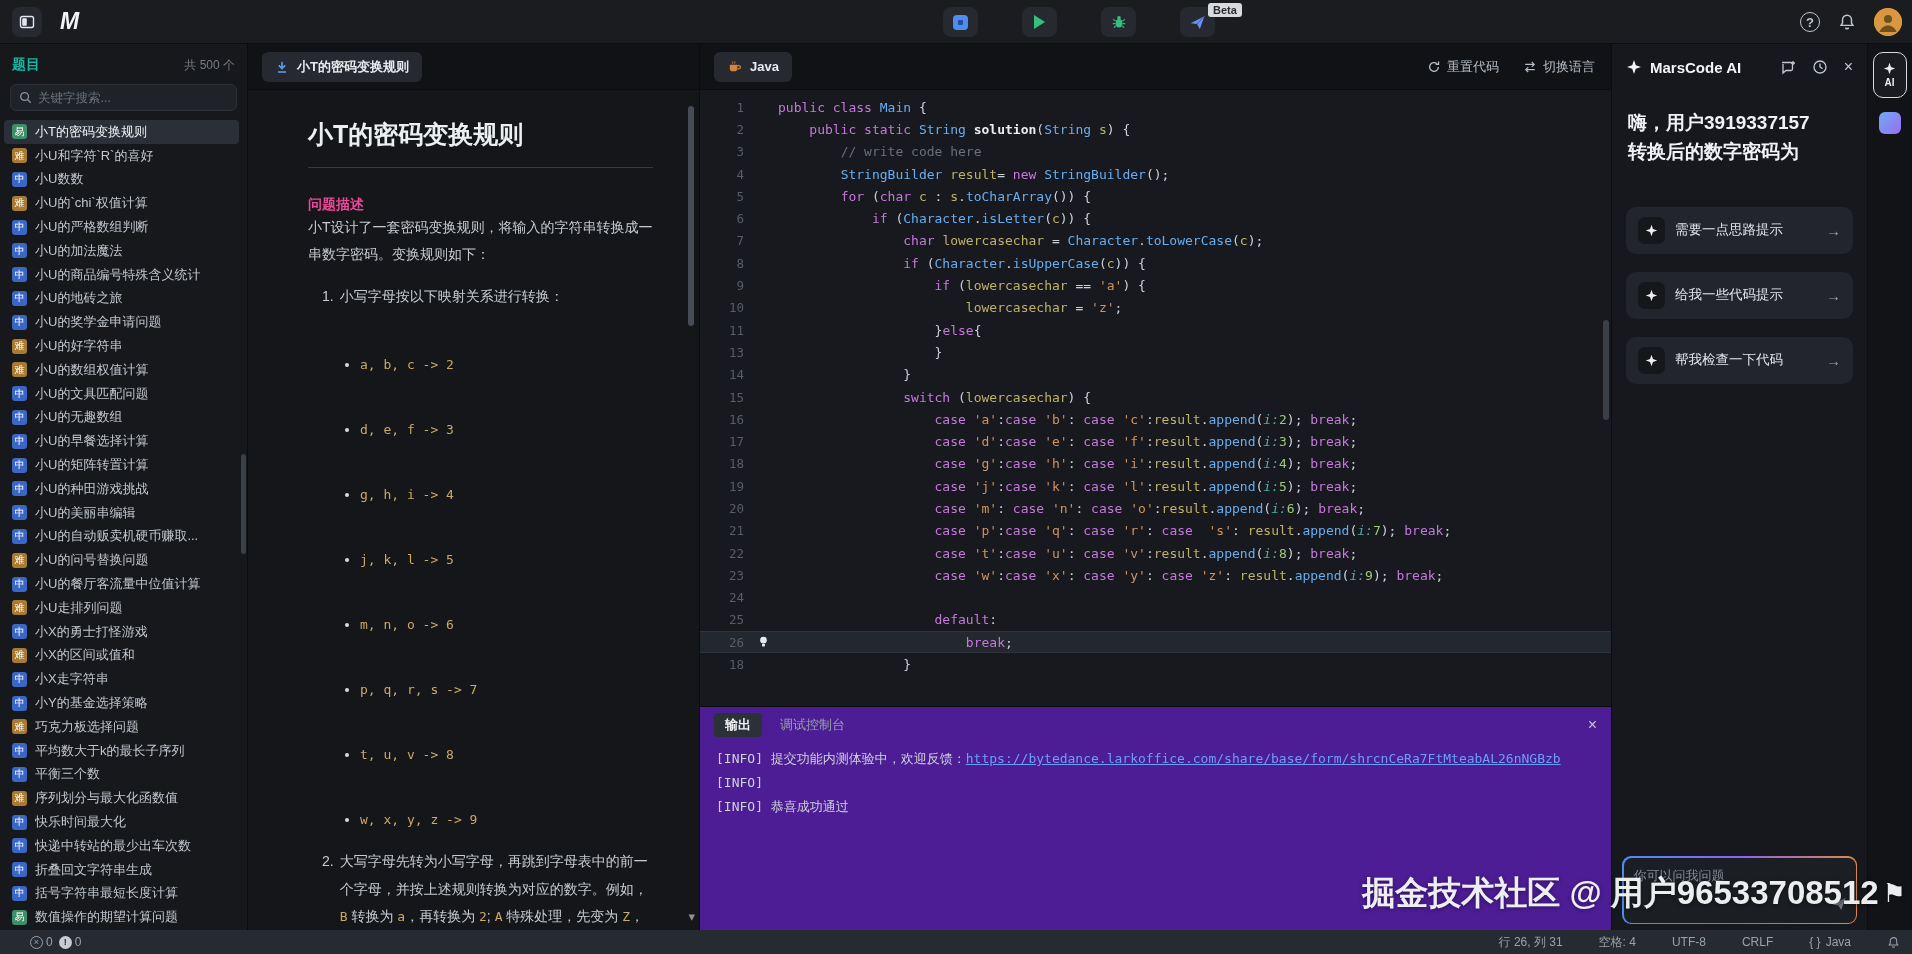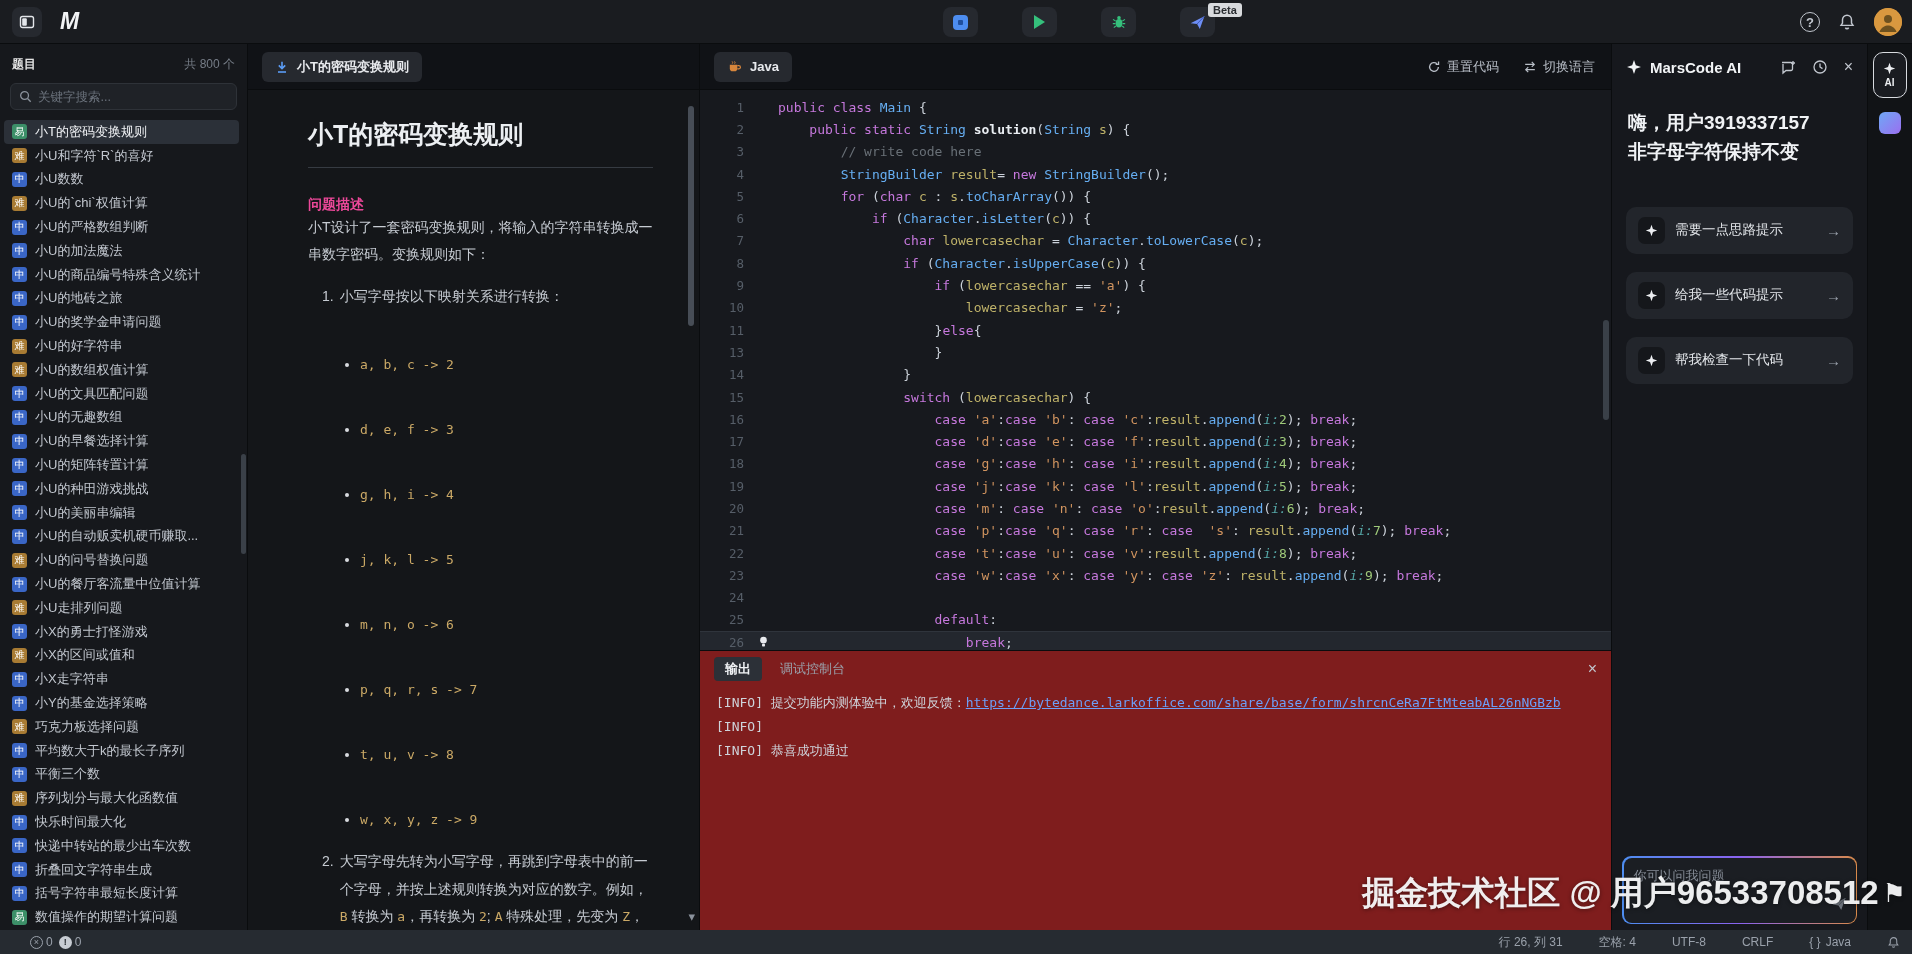--- a/index.html
+++ b/index.html
@@ -21,21 +21,21 @@
   
   .main { position:absolute; top:44px; left:0; width:1912px; height:886px; display:flex; }
   .sidebar { width:248px; background:#16181c; border-right:1px solid #0a0c0e; position:relative; }
   .desc { width:452px; background:#141619; border-right:1px solid #0a0c0e; position:relative; display:flex; flex-direction:column; }
   .editor-col { width:912px; display:flex; flex-direction:column; border-right:1px solid #0a0c0e; }
   .ai { width:256px; background:#16181d; border-right:1px solid #0a0c0e; position:relative; }
   .rail { width:43px; background:#111316; display:flex; flex-direction:column; align-items:center; }
 
   
   .sb-head { display:flex; align-items:baseline; justify-content:space-between; padding:12px 12px 8px 12px; }
-  .sb-title { color:#e5e5e5; font-size:12px; font-weight:700; }
+  .sb-title { color:#14b8a6; font-size:14px; font-weight:700; }
   .sb-count { color:#767d87; font-size:12px; }
   .search { margin:2px 10px 8px 10px; height:27px; background:#1f2227; border:1px solid #2e3238; border-radius:6px; display:flex; align-items:center; padding:0 8px; gap:6px; }
   .search input { flex:1; background:transparent; border:none; outline:none; color:#aab0b9; font-size:12.5px; font-family:inherit; }
   .search input::placeholder { color:#6b727c; }
   .s-list { position:absolute; top:76px; bottom:0; left:0; right:4px; overflow:hidden; }
   .s-item { height:23.8px; display:flex; align-items:center; gap:8px; padding:0 6px 0 12px; cursor:pointer; font-size:13px; color:#c2c7cf; white-space:nowrap; }
   .s-item.sel { background:#2b3038; color:#f0f2f5; border-radius:4px; margin:0 4px; padding-left:8px; }
   .badge { width:15px; height:15px; min-width:15px; border-radius:3px; color:#fff; font-size:10px; display:flex; align-items:center; justify-content:center; }
   .s-label { overflow:hidden; text-overflow:ellipsis; }
   .sb-scroll { position:absolute; right:1px; top:410px; width:5px; height:100px; background:#3a4048; border-radius:3px; }
@@ -66,21 +66,21 @@
   .crow.hl { background:#23272e; box-shadow:inset 0 1px 0 #2f343c, inset 0 -1px 0 #2f343c; }
   .lnum { width:52px; min-width:52px; text-align:right; padding-right:8px; color:#565e68; font:12.5px "DejaVu Sans Mono",monospace; }
   .ltext { white-space:pre; font:13px "DejaVu Sans Mono",monospace; padding-left:26px; }
   .bulb { position:absolute; left:58px; top:4px; }
   .tk-k{color:#c678dd} .tk-t{color:#66aef2} .tk-f{color:#66aef2} .tk-v{color:#bfb269}
   .tk-s{color:#d1945f} .tk-n{color:#9fca7a} .tk-c{color:#697077} .tk-p{color:#ccd2da}
   .tk-b{color:#e9edf2;font-weight:700} .tk-i{color:#56a8a8;font-style:italic}
   .ed-scroll { position:absolute; right:2px; top:230px; width:6px; height:100px; background:#3a4048; border-radius:3px; }
 
   
-  .console { height:280px; background:#7f1d1d; border-top:1px solid #0a0c0e; position:relative; flex:none; }
+  .console { height:224px; background:#4c1d95; border-top:1px solid #0a0c0e; position:relative; flex:none; }
   .con-head { height:36px; display:flex; align-items:center; padding:0 14px; gap:18px; }
   .con-tab-active { background:#2c3037; border-radius:4px; padding:3px 11px; color:#f0f2f5; font-size:13px; font-weight:700; cursor:pointer; }
   .con-tab { color:#9aa1ab; font-size:13px; cursor:pointer; }
   .con-close { margin-left:auto; color:#c2c7cf; font-size:16px; cursor:pointer; }
   .con-body { padding:4px 16px; font:13px "DejaVu Sans Mono",monospace; color:#ced3da; }
   .con-line { line-height:24px; white-space:nowrap; }
   .seg-link { color:#6d9ff7; text-decoration:underline; cursor:pointer; }
 
   
   .ai-head { height:46px; display:flex; align-items:center; padding:0 14px; gap:8px; }
@@ -178,21 +178,21 @@
           </svg>
       </div>
     </div>
   </div>
 
   <div class="main">
 
     <div class="sidebar">
       <div class="sb-head">
         <span class="sb-title">题目</span>
-        <span class="sb-count">共 800 个</span>
+        <span class="sb-count">共 500 个</span>
       </div>
       <div class="search">
         <span style="display:flex">
           <svg width="13" height="13" viewBox="0 0 14 14">
               <circle cx="6" cy="6" r="4.2" fill="none" stroke="#8b929c" stroke-width="1.4"></circle>
               <path d="M9.2 9.2 12.6 12.6" stroke="#8b929c" stroke-width="1.4"></path>
             </svg>
         </span>
         <input placeholder="关键字搜索..." style="">
       </div>
@@ -561,21 +561,21 @@
         <span class="ai-hicon" style="margin-left:8px">
           <svg width="16" height="16" viewBox="0 0 16 16">
               <circle cx="8" cy="8" r="6" fill="none" stroke="#c2c7cf" stroke-width="1.3"></circle>
               <path d="M8 4.5V8l2.5 1.6" stroke="#c2c7cf" fill="none" stroke-width="1.3"></path>
             </svg>
         </span>
         <span class="ai-hicon" style="margin-left:8px;font-size:16px">×</span>
       </div>
       <div class="ai-greet">
         <div>嗨，用户3919337157</div>
-        <div>非字母字符保持不变</div>
+        <div>转换后的数字密码为</div>
       </div>
       <div class="ai-cards" id="cards-root">
           <div class="ai-card">
             <span class="ai-chip">
               <svg width="13" height="13" viewBox="0 0 16 16">
                 <path d="M8 1 9.8 6.2 15 8 9.8 9.8 8 15 6.2 9.8 1 8 6.2 6.2Z" fill="#eceef1"></path>
               </svg>
             </span>
             <span class="ai-card-label">需要一点思路提示</span>
             <span class="ai-arrow">→</span>

